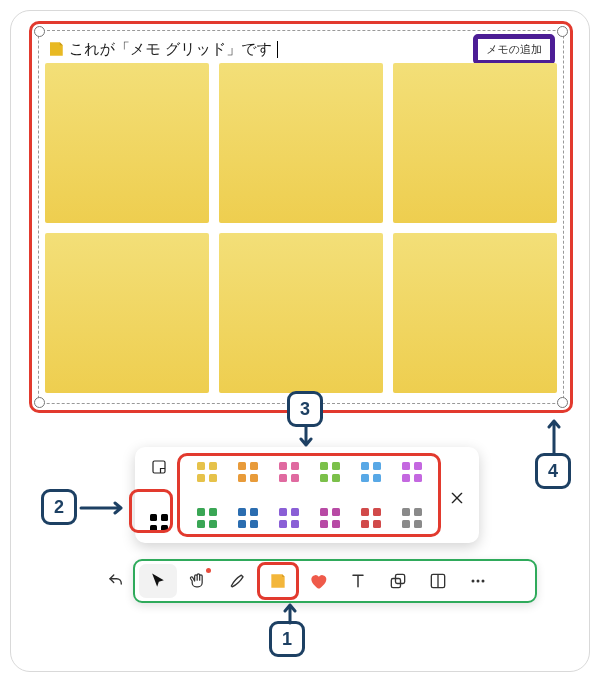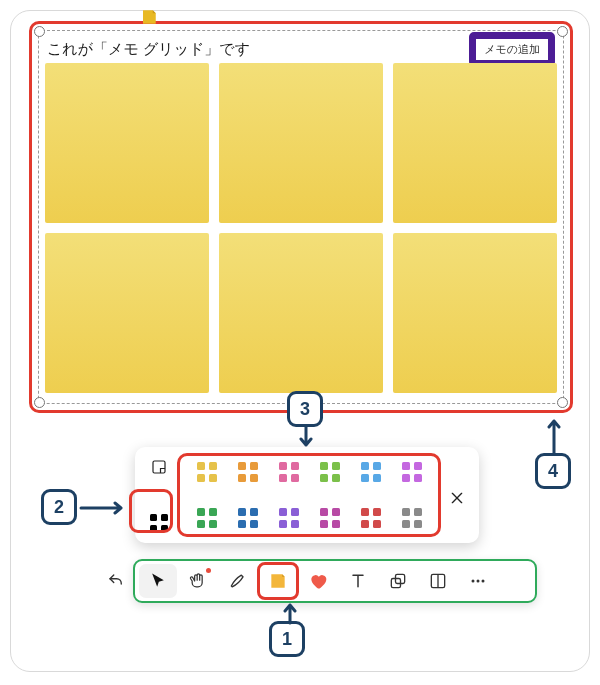--- a/index.html
+++ b/index.html
@@ -35,24 +35,24 @@
     border: 1.5px dashed #999;
     border-radius: 4px;
     padding: 6px 6px;
   }
   .sel-handle {
     width: 11px; height: 11px; border: 1.5px solid #777; border-radius: 50%; background:#fff; position:absolute;
   }
   .sh-tl { top:-5px; left:-5px; } .sh-tr { top:-5px; right:-5px; }
   .sh-bl { bottom:-5px; left:-5px; } .sh-br { bottom:-5px; right:-5px; }
   .memo-header { display:flex; align-items:center; justify-content:space-between; height:26px; padding:0 2px 2px 2px;}
-  .memo-title-wrap { display:flex; align-items:center; gap:14px; font-size:15px; color:#1a1a1a;flex-direction:column;}
+  .memo-title-wrap { display:flex; align-items:center; gap:4px; font-size:15px; color:#1a1a1a;}
   .cursor-bar { display:inline-block; width:1px; height:17px; background:#000; margin-left:1px;}
   .add-btn {
-    border:7px solid #4c1d95; border-radius:5px; padding:3px 8px; font-size:11px; color:#333; background:#fff;
+    border:5px solid #4c1d95; border-radius:5px; padding:3px 8px; font-size:11px; color:#333; background:#fff;
   }
   .sticky-grid {
     display:grid; grid-template-columns: repeat(3, 1fr); grid-template-rows: repeat(2,1fr);
     gap:10px; height: calc(100% - 30px);
   }
   .sticky {
     background: linear-gradient(180deg, #f3df78 0%, #eece4f 100%);
     border-radius:2px;
   }
   .note-icon svg { width:18px; height:18px; display:block;}

